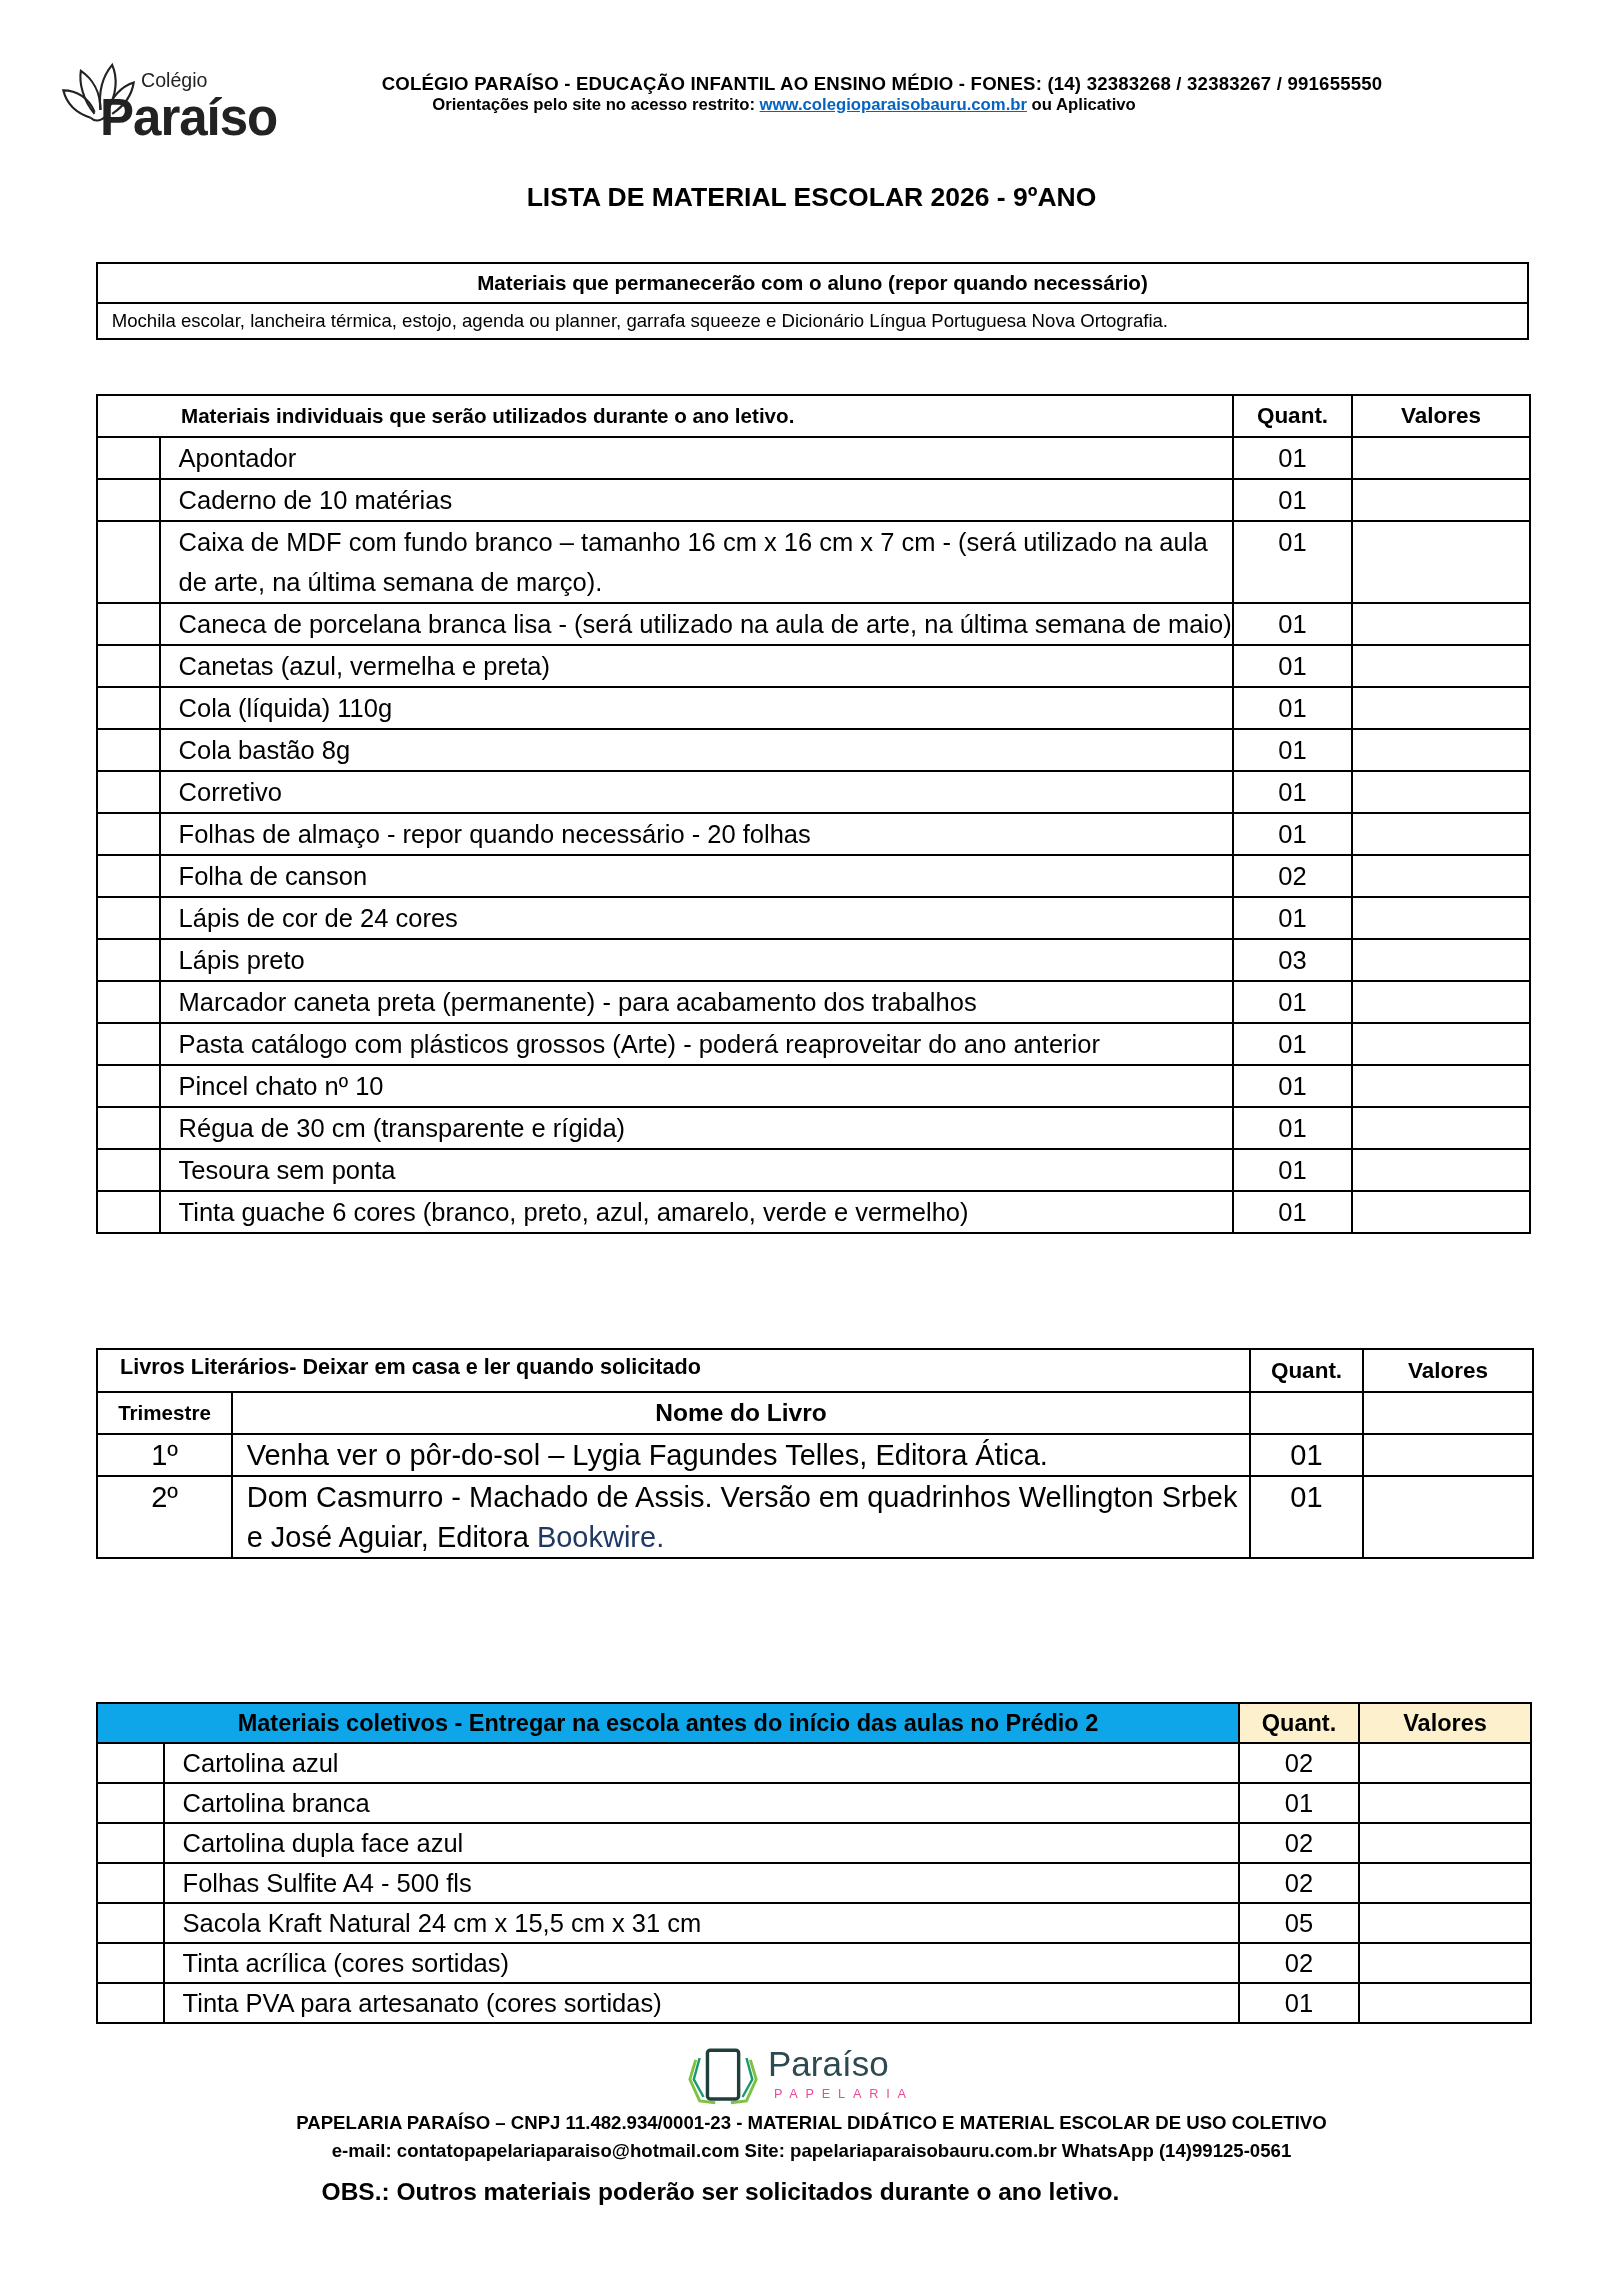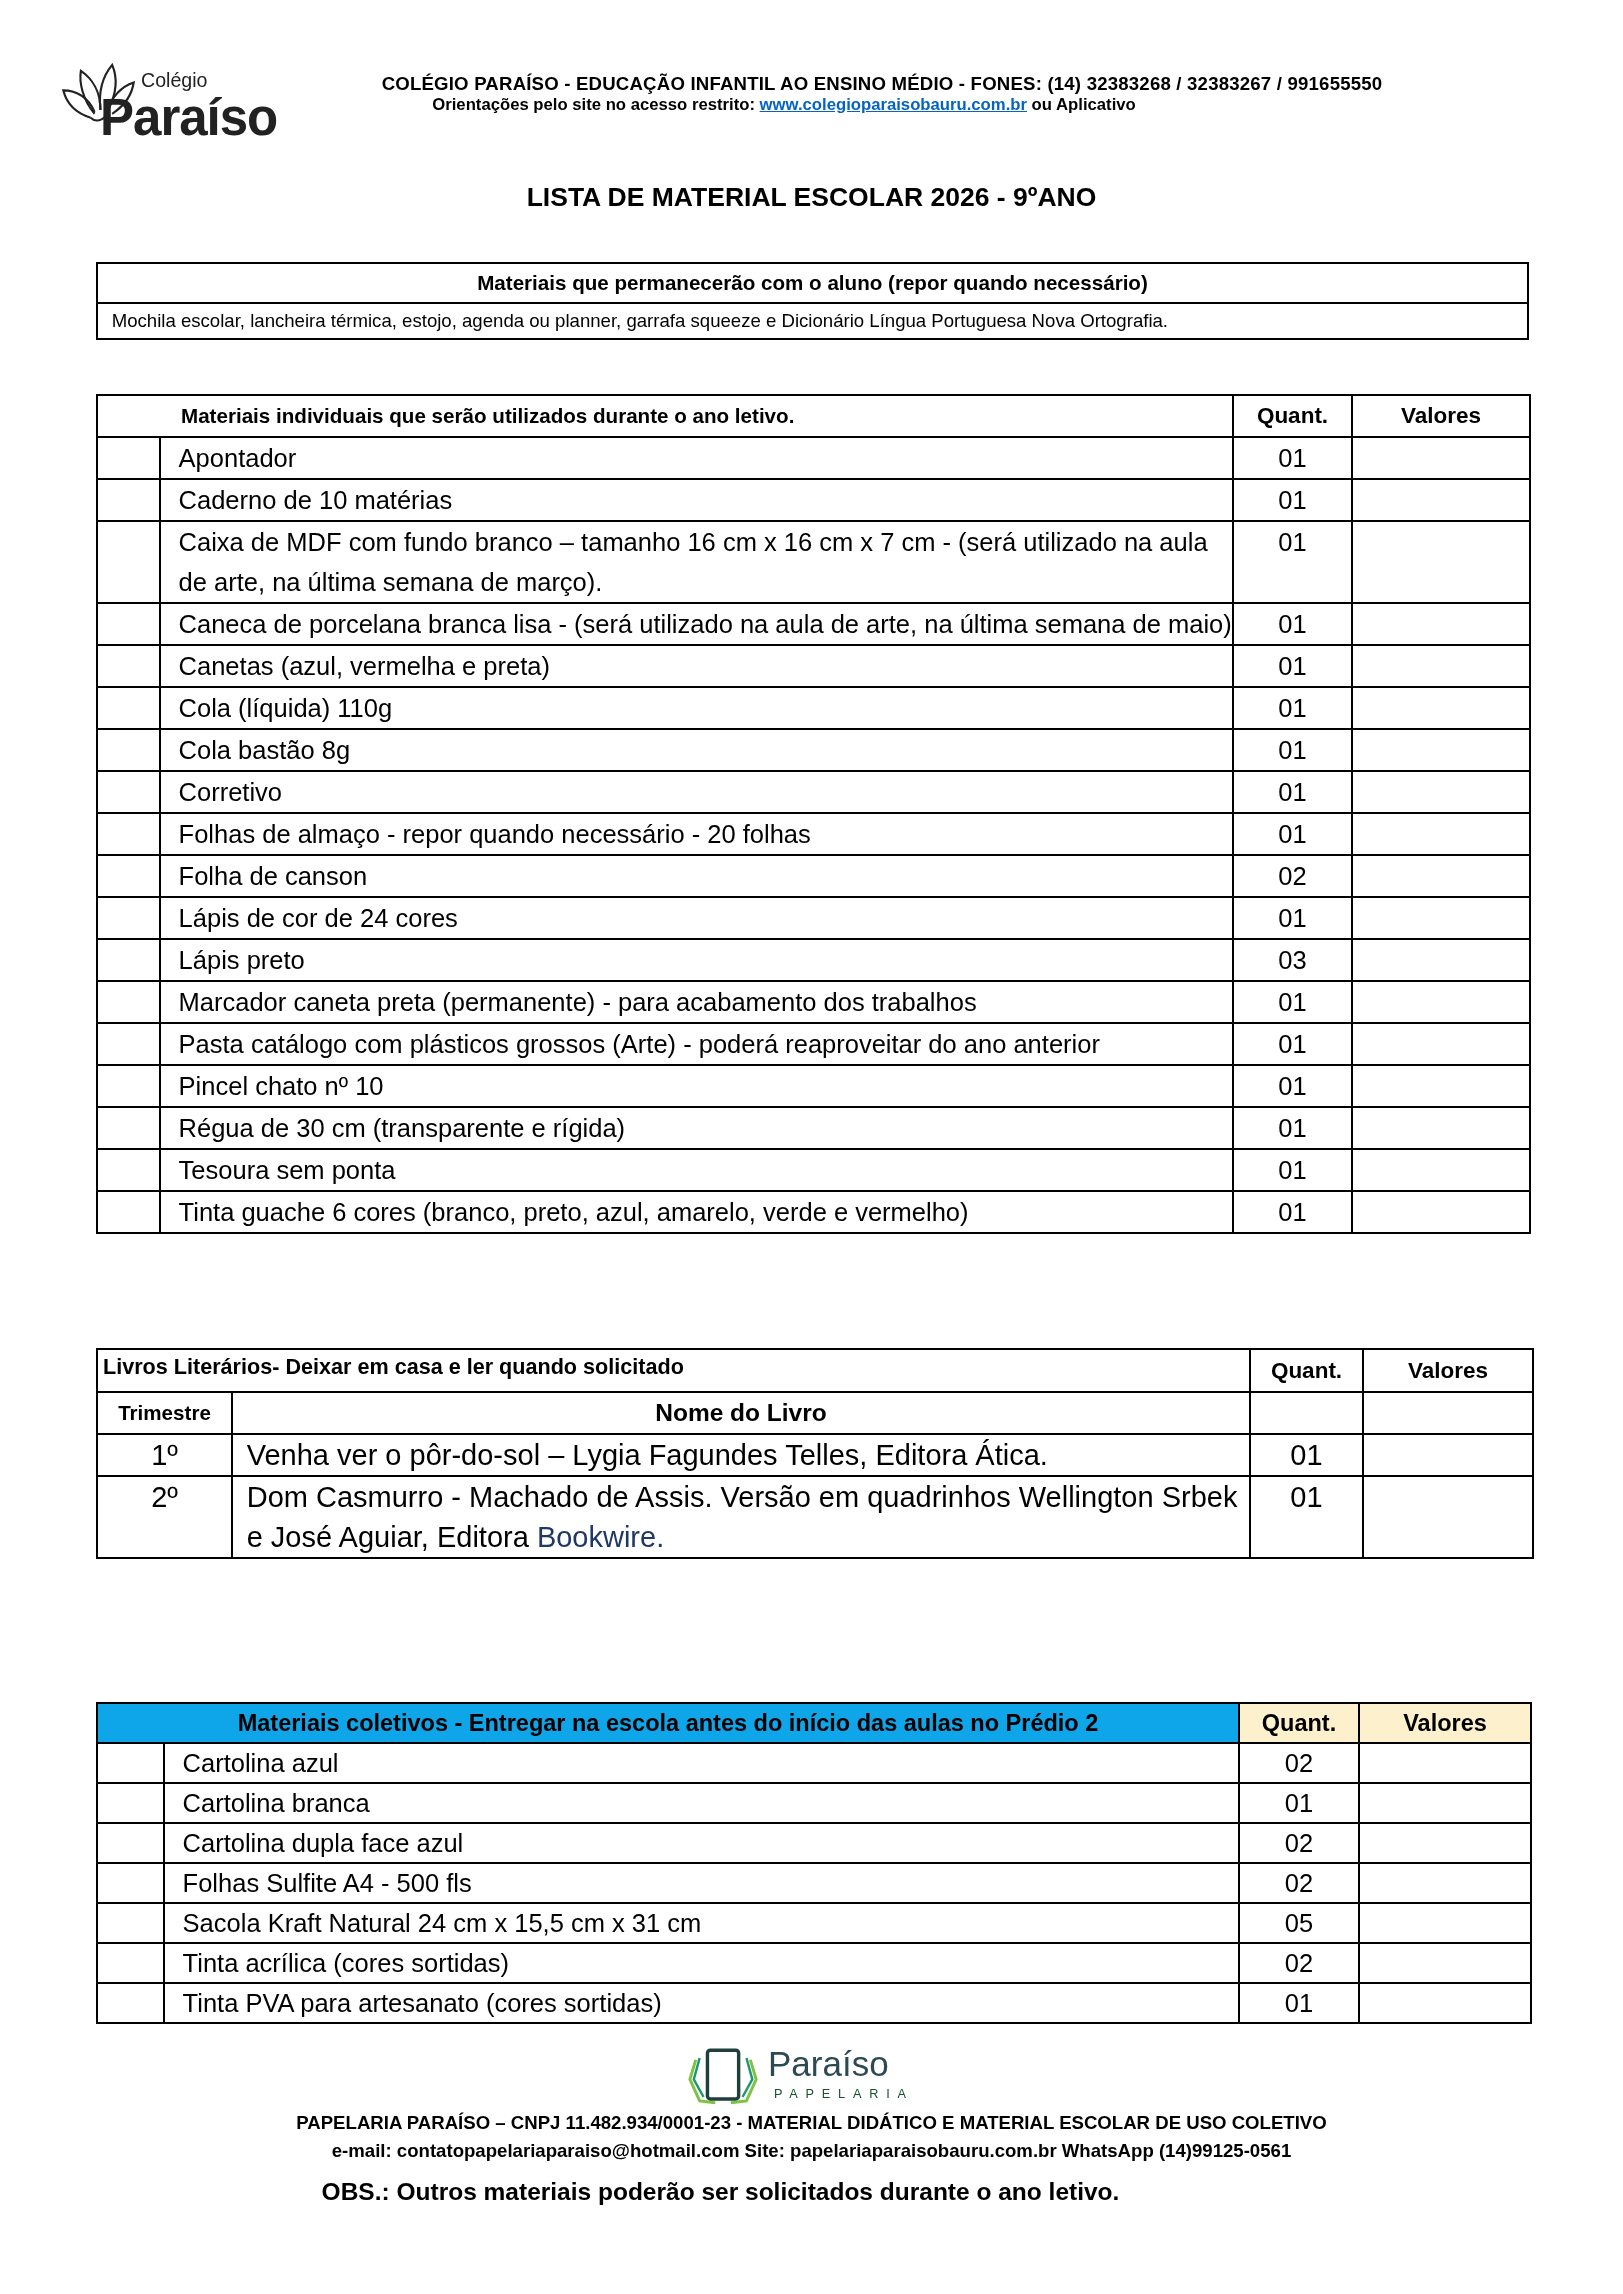--- a/index.html
+++ b/index.html
@@ -26,21 +26,21 @@
   #t-ind td { font-size:25.5px; line-height:40px; }
   #t-ind .hrow td { height:40px; font-weight:bold; font-size:22.5px; vertical-align:middle; }
   #t-ind .q { text-align:center; }
   #t-ind .name { padding-left:17.6px; }
   #t-ind .hdr-title { padding-left:83px; font-size:20.6px !important; }
 
   
   #t-books { left:96px; top:1339px; width:1436px; }
   #t-books td { font-size:29px; line-height:40px; }
   #t-books .hrow td { font-weight:bold; font-size:22.5px; height:41px; vertical-align:middle; }
-  #t-books .h1 { font-size:21.6px !important; padding-left:5px; vertical-align:top !important; line-height:33px !important; }
+  #t-books .h1 { font-size:21.6px !important; padding-left:22px; vertical-align:top !important; line-height:33px !important; }
   #t-books .sub td { font-weight:bold; height:37px; vertical-align:middle; text-align:center; }
   #t-books .sub .tri { font-size:20.6px; }
   #t-books .sub .nome { font-size:24.5px; }
   #t-books .c { text-align:center; }
   #t-books .bk { padding-left:13.7px; }
   #t-books .bk .hl { color:#1f3864; }
 
   
   #t-col { left:96px; top:1693px; width:1433px; }
   #t-col td { font-size:25.5px; line-height:38px; }
@@ -311,19 +311,19 @@
 
 <div id="flogo" class="abs">
   <svg class="abs" style="left:0;top:0" width="78" height="69" viewBox="0 0 80 70">
     <path d="M10 18 L4 38 L14 60 L30 62" fill="none" stroke="#7dc242" stroke-width="3"></path>
     <path d="M66 18 L72 38 L62 60 L46 62" fill="none" stroke="#7dc242" stroke-width="3"></path>
     <path d="M14 16 L8 38 L18 56" fill="none" stroke="#1a9a6c" stroke-width="2.5"></path>
     <path d="M62 16 L68 38 L58 56" fill="none" stroke="#1a9a6c" stroke-width="2.5"></path>
     <rect x="22" y="8" width="32" height="50" rx="3" fill="none" stroke="#1e3f3a" stroke-width="3.5"></rect>
   </svg>
   <span class="abs" style="left:82px;top:2px;font-size:35px;color:#2d4a52;">Paraíso</span>
-  <span class="abs" style="left:88px;top:45px;font-size:12.7px;letter-spacing:7.8px;color:#14532d;">PAPELARIA</span>
+  <span class="abs" style="left:88px;top:45px;font-size:12.7px;letter-spacing:7.8px;color:#ec4899;">PAPELARIA</span>
 </div>
 
 <div id="f1" class="abs">PAPELARIA PARAÍSO – CNPJ 11.482.934/0001-23 - MATERIAL DIDÁTICO E MATERIAL ESCOLAR DE USO COLETIVO</div>
 <div id="f2" class="abs">e-mail: contatopapelariaparaiso@hotmail.com   Site: papelariaparaisobauru.com.br    WhatsApp (14)99125-0561</div>
 <div id="f3" class="abs">OBS.: Outros materiais poderão ser solicitados durante o ano letivo.</div>
 
 
 </body></html>

